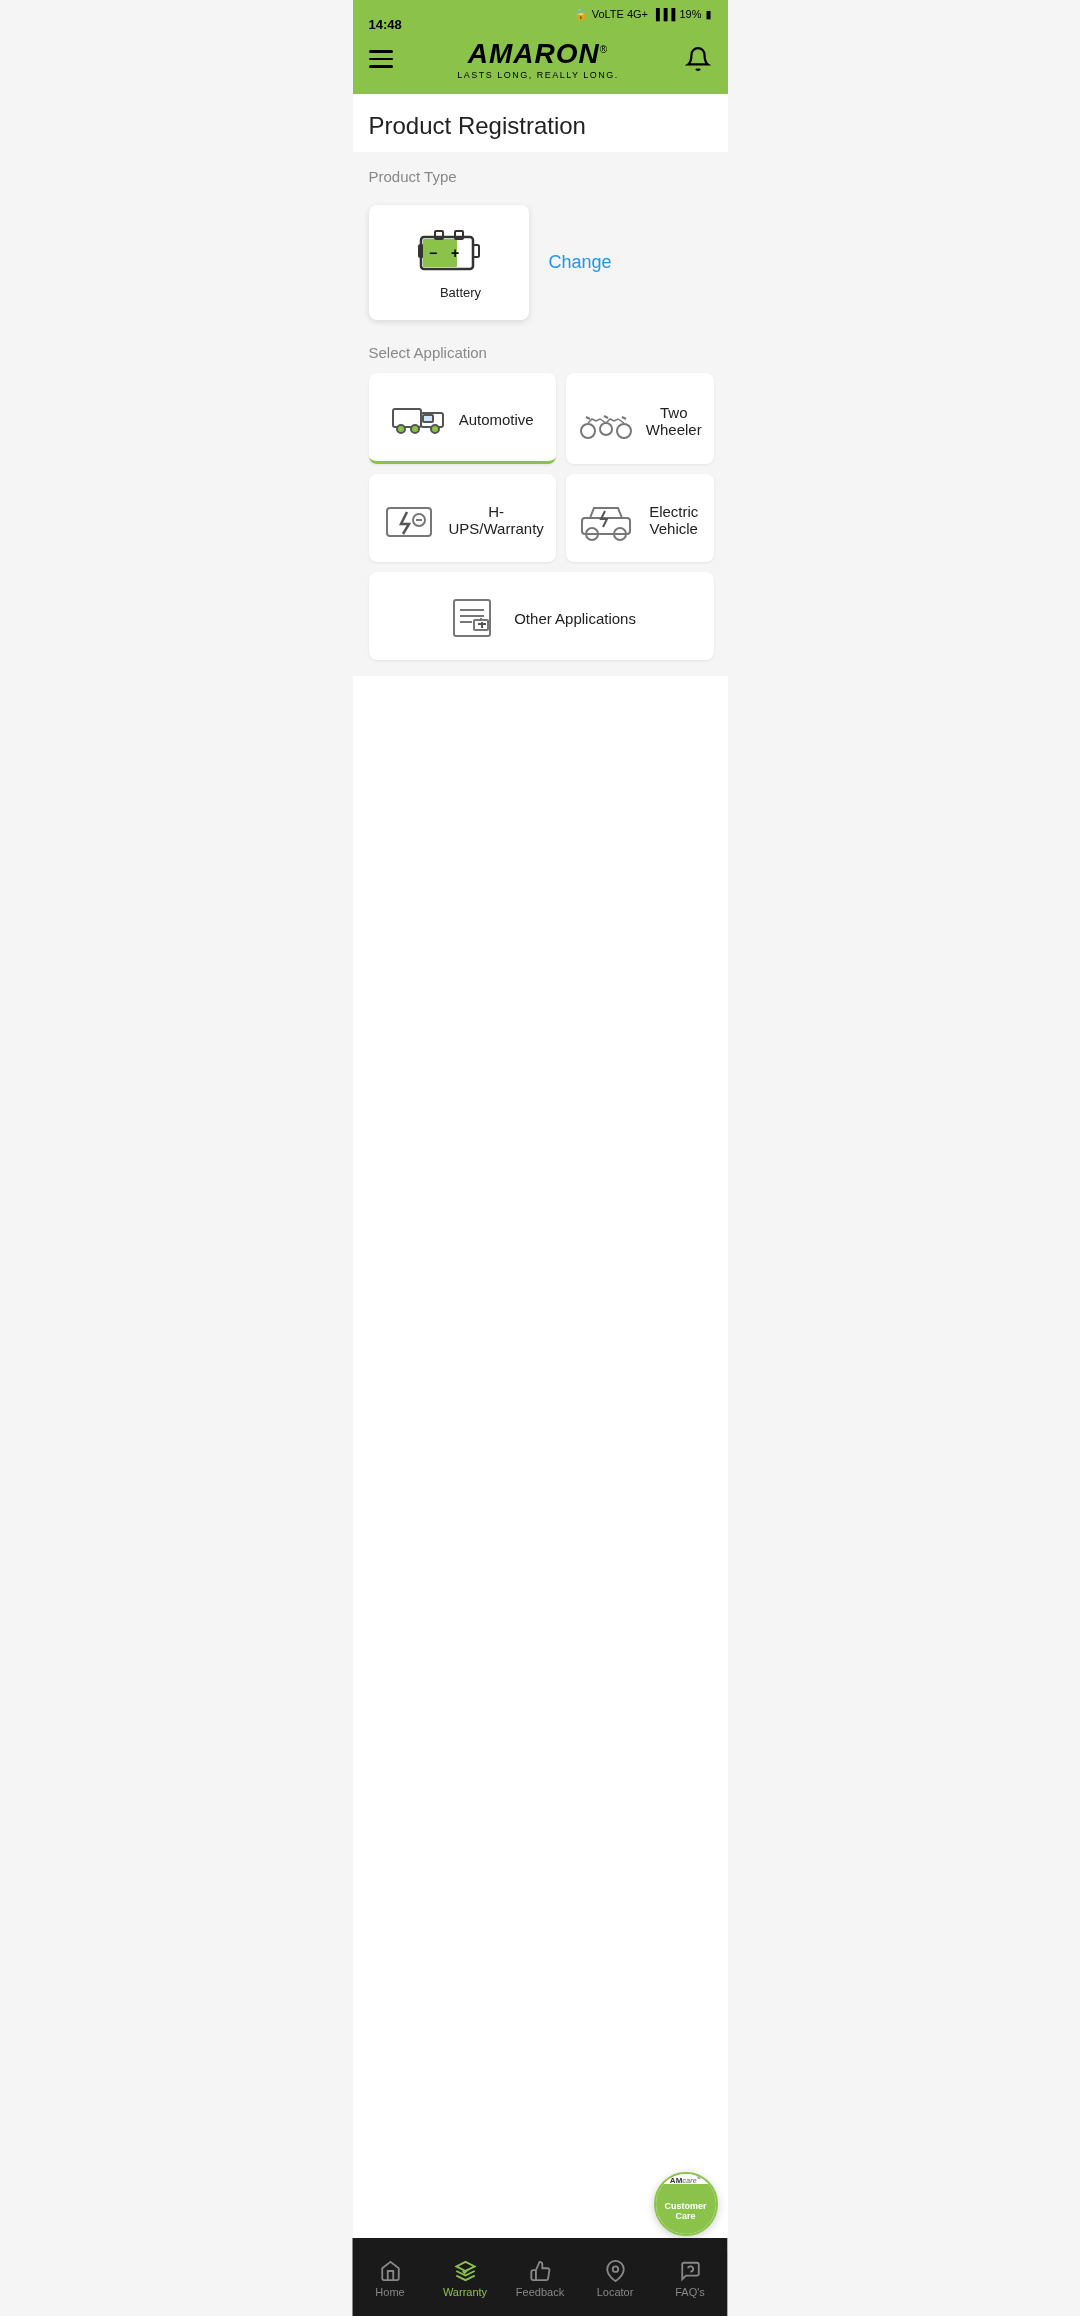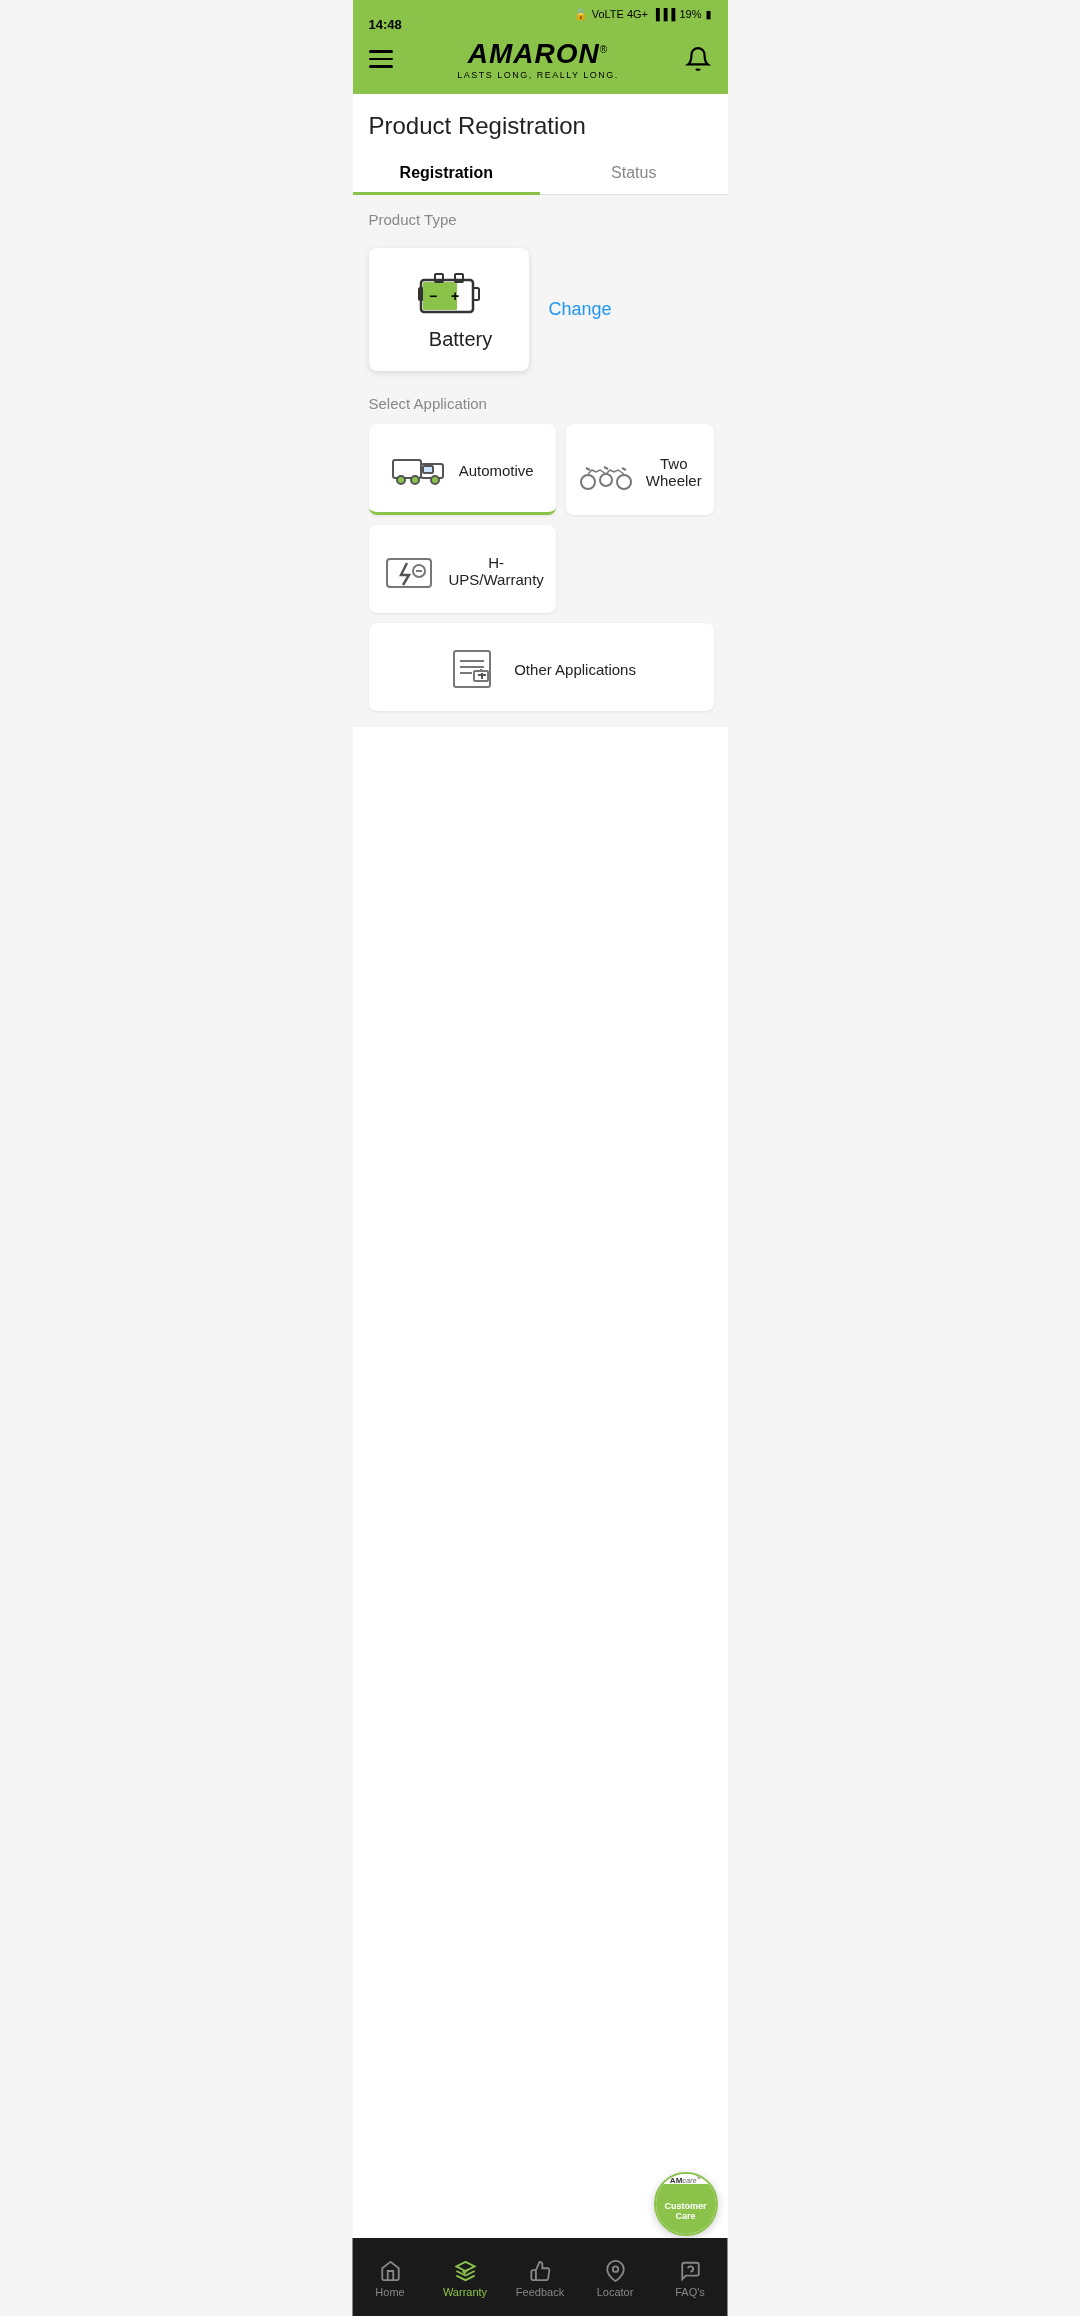--- a/index.html
+++ b/index.html
@@ -160,21 +160,21 @@
       padding: 20px 24px;
       display: flex;
       flex-direction: column;
       align-items: center;
       gap: 8px;
       box-shadow: 0 2px 6px rgba(0,0,0,0.12);
       min-width: 160px;
       cursor: pointer;
     }
     .product-card-label {
-      font-size: 20px;
+      font-size: 13px;
       color: #222;
       margin-left: 24px;
     }
     .change-btn {
       font-size: 18px;
       color: #2196F3;
       font-weight: 500;
       cursor: pointer;
       padding: 8px;
     }
@@ -345,24 +345,20 @@
     <svg viewBox="0 0 24 24" width="26" height="26" fill="none" stroke="#000" stroke-width="2">
       <path d="M18 8A6 6 0 0 0 6 8c0 7-3 9-3 9h18s-3-2-3-9"></path>
       <path d="M13.73 21a2 2 0 0 1-3.46 0"></path>
     </svg>
   </div>
 </div>
 
 <div class="page-content">
   <div class="page-title">Product Registration</div>
 
-  <div class="tabs">
-    <div class="tab active">Registration</div>
-    <div class="tab">Status</div>
-  </div>
 
   <div class="section">
     <div class="section-label">Product Type</div>
   </div>
   <div class="product-type-row">
     <div class="product-card">
       <div class="battery-icon-wrap">
         <svg viewBox="0 0 64 52" width="64" height="52">
 
           <rect x="4" y="12" width="52" height="32" rx="3" fill="none" stroke="#333" stroke-width="2.5"></rect>
@@ -433,20 +429,36 @@
 
             <path d="M26 14 L20 26 L28 26 L22 36" stroke="#555" stroke-width="2.5" fill="none"></path>
 
             <circle cx="38" cy="22" r="6"></circle>
             <line x1="35" y1="22" x2="41" y2="22"></line>
           </svg>
         </div>
         <span class="app-card-label">H-UPS/Warranty</span>
       </div>
 
+      <div class="app-card">
+        <div class="app-icon-wrap">
+          <svg viewBox="0 0 56 44" width="56" height="44" fill="none" stroke="#777" stroke-width="2">
+
+            <rect x="4" y="20" width="48" height="16" rx="3"></rect>
+
+            <path d="M12 20 L16 10 L40 10 L44 20"></path>
+
+            <circle cx="14" cy="36" r="6"></circle>
+            <circle cx="42" cy="36" r="6"></circle>
+
+            <path d="M27 13 L23 21 L29 21 L25 29" stroke="#555" stroke-width="2" fill="none"></path>
+          </svg>
+        </div>
+        <span class="app-card-label">Electric Vehicle</span>
+      </div>
 
       <div class="app-card app-card-full">
         <div class="app-icon-wrap">
           <svg viewBox="0 0 56 44" width="56" height="44" fill="none" stroke="#777" stroke-width="2">
 
             <rect x="8" y="4" width="36" height="36" rx="2"></rect>
             <line x1="14" y1="14" x2="38" y2="14"></line>
             <line x1="14" y1="20" x2="38" y2="20"></line>
             <line x1="14" y1="26" x2="26" y2="26"></line>
 

